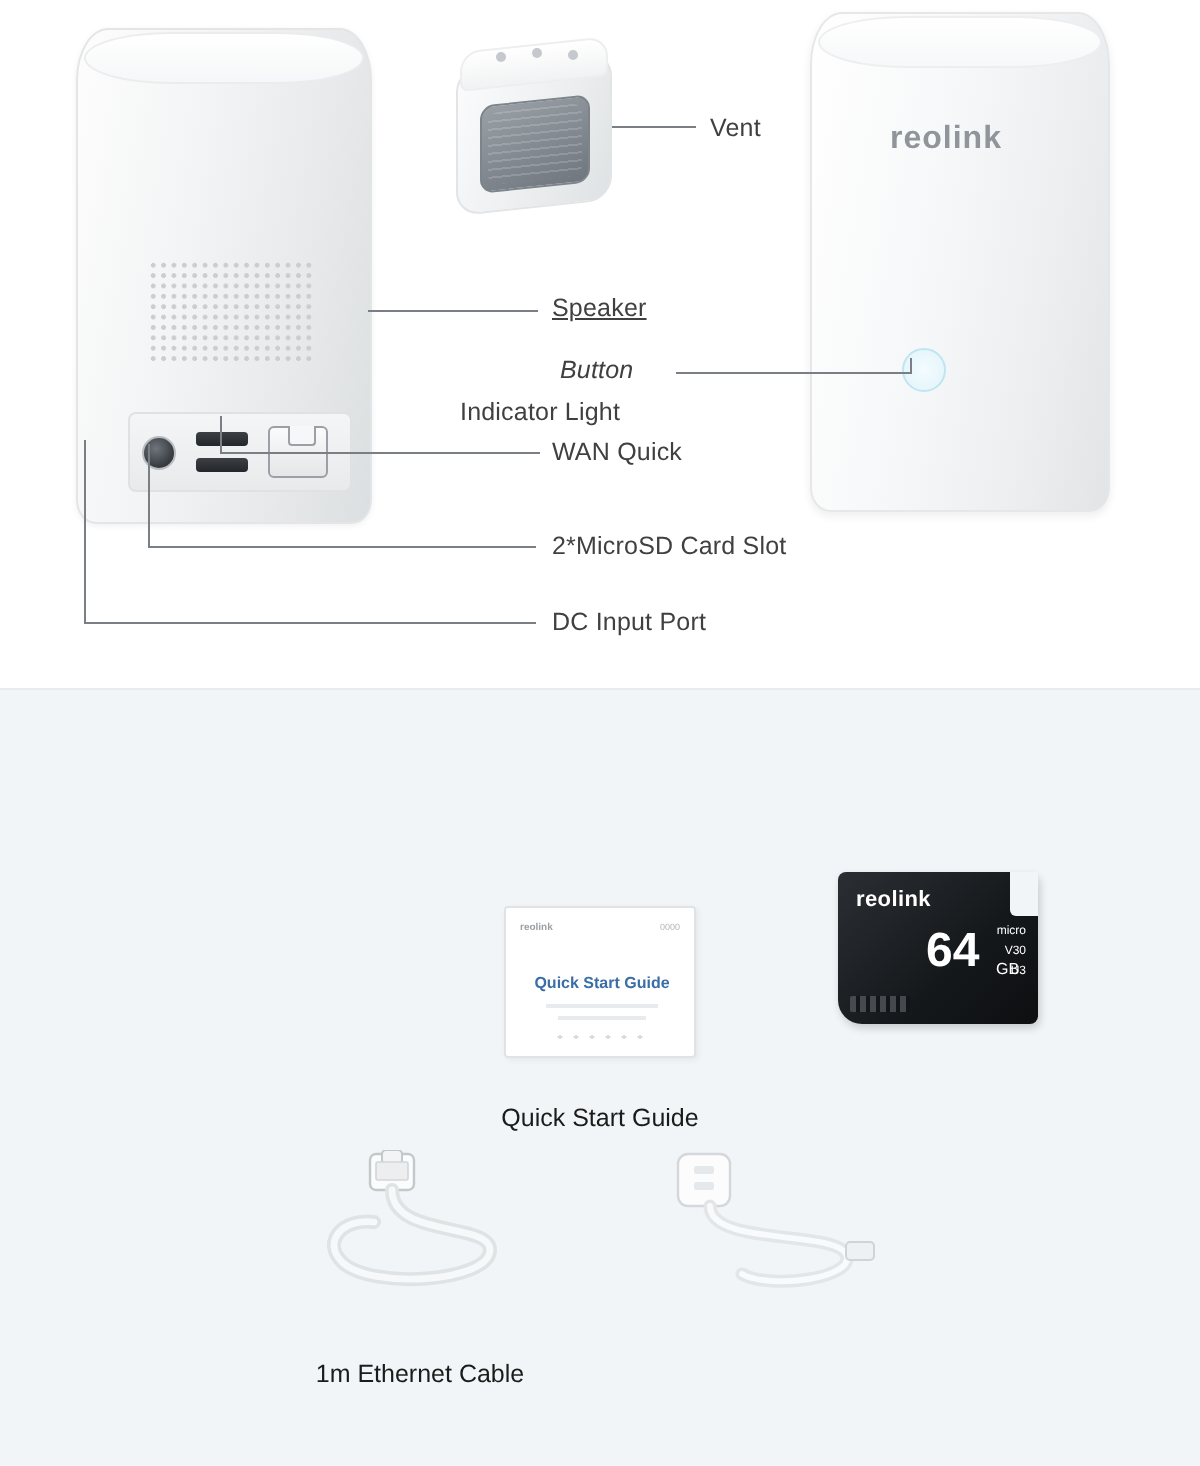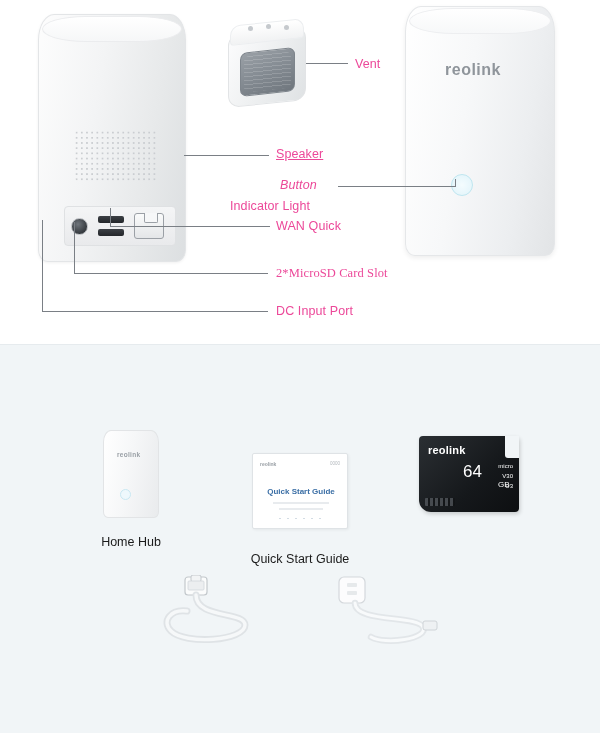--- a/index.html
+++ b/index.html
@@ -188,21 +188,21 @@
     width: 22px; height: 22px;
     border-radius: 50%;
     border: 1.5px solid #bfe6f0;
     background: radial-gradient(circle at 50% 50%, #f4fcfe 0%, #e6f6fb 70%, #d8eff7 100%);
   }
 
   
   .lbl {
     position: absolute;
     font-size: 12.5px;
-    color: #ec4899;
+    color: #404040;
     white-space: nowrap;
     letter-spacing: 0.1px;
   }
   .lead {
     position: absolute;
     background: #7a7f85;
     height: 1px;
   }
 
   
@@ -294,21 +294,21 @@
     width: 14px; height: 22px;
     background: #f1f5f7;
     border-bottom-left-radius: 3px;
   }
   .sdcard .sd-brand {
     position: absolute; left: 9px; top: 8px;
     font-size: 11px; color: #ffffff; font-weight: bold; letter-spacing: 0.2px;
   }
   .sdcard .sd-cap {
     position: absolute; left: 44px; top: 26px;
-    font-size: 17px; color: #ffffff; font-weight: normal;
+    font-size: 24px; color: #ffffff; font-weight: bold;
   }
   .sdcard .sd-unit {
     position: absolute; left: 79px; top: 44px;
     font-size: 8px; color: #ffffff;
   }
   .sdcard .sd-mark {
     position: absolute; right: 6px;
     font-size: 6px; color: #ffffff; text-align: right; line-height: 8px;
   }
   .sdcard .sd-mark.m1 { top: 26px; }
@@ -379,36 +379,29 @@
     <div class="lead" style="left:74px; top:273px; width:194px;"></div>
 
     <div class="lead" style="left:42px; top:220px; width:1px; height:92px;"></div>
     <div class="lead" style="left:42px; top:311px; width:226px;"></div>
 
     <div class="lbl" style="left:355px; top:57px;">Vent</div>
     <div class="lbl" style="left:276px; top:147px;text-decoration:underline;">Speaker</div>
     <div class="lbl" style="left:280px; top:178px;font-style:italic;">Button</div>
     <div class="lbl" style="left:230px; top:199px;">Indicator Light</div>
     <div class="lbl" style="left:276px; top:219px;">WAN Quick</div>
-    <div class="lbl" style="left:276px; top:266px;font-family:Liberation Serif, serif;">2*MicroSD Card Slot</div>
+    <div class="lbl" style="left:276px; top:266px;">2*MicroSD Card Slot</div>
     <div class="lbl" style="left:276px; top:304px;">DC Input Port</div>
   </div>
 
   <div class="sec-divider"></div>
 
   <div class="box-section">
 
 
-    <div class="item" style="left:36px; top:85px; width:190px; height:130px;">
-      <div class="mini-hub" style="left:67px; top:0;">
-        <div class="mb">reolink</div>
-        <div class="mbtn"></div>
-      </div>
-      <div class="cap" style="top:105px;">Home Hub</div>
-    </div>
 
     <div class="item" style="left:205px; top:102px; width:190px; height:130px;">
       <div class="guide" style="left:47px; top:6px;">
         <div class="g-logo">reolink</div>
         <div class="g-right">0000</div>
         <div class="g-title">Quick Start Guide</div>
         <div class="g-line l1"></div>
         <div class="g-line l2"></div>
         <div class="g-dots"></div>
       </div>
@@ -431,20 +424,21 @@
     <div class="item" style="left:115px; top:230px; width:190px; height:130px;">
       <div class="ethernet" style="left:30px; top:0;">
         <svg width="130" height="78" viewBox="0 0 130 78">
           <rect x="40" y="2" width="22" height="18" rx="3" fill="#fbfcfc" stroke="#c3c8cc" stroke-width="1.2"></rect>
           <rect x="46" y="0" width="10" height="7" rx="2" fill="#f2f4f5" stroke="#c3c8cc" stroke-width="1"></rect>
           <rect x="43" y="6" width="16" height="9" rx="1" fill="#eceef0" stroke="#d2d6da" stroke-width="0.8"></rect>
           <path d="M51 20 C 51 44, 100 36, 100 50 C 100 66, 40 70, 26 56 C 16 46, 26 34, 42 36" fill="none" stroke="#dfe3e6" stroke-width="7" stroke-linecap="round"></path>
           <path d="M51 20 C 51 44, 100 36, 100 50 C 100 66, 40 70, 26 56 C 16 46, 26 34, 42 36" fill="none" stroke="#f6f8f9" stroke-width="3.4" stroke-linecap="round"></path>
         </svg>
       </div>
+      <div class="cap" style="top:105px;">1m Ethernet Cable</div>
     </div>
 
     <div class="item" style="left:295px; top:230px; width:190px; height:130px;">
       <div class="pwr" style="left:30px; top:0;">
         <svg width="130" height="78" viewBox="0 0 130 78">
           <rect x="14" y="2" width="26" height="26" rx="5" fill="#fcfcfd" stroke="#d4d8dc" stroke-width="1.2"></rect>
           <rect x="22" y="8" width="10" height="4" rx="1" fill="#e6e9eb"></rect>
           <rect x="22" y="16" width="10" height="4" rx="1" fill="#e6e9eb"></rect>
           <path d="M30 28 C 30 48, 92 40, 98 52 C 104 64, 60 70, 46 62" fill="none" stroke="#e2e6e9" stroke-width="6.5" stroke-linecap="round"></path>
           <path d="M30 28 C 30 48, 92 40, 98 52 C 104 64, 60 70, 46 62" fill="none" stroke="#f8fafb" stroke-width="3" stroke-linecap="round"></path>

